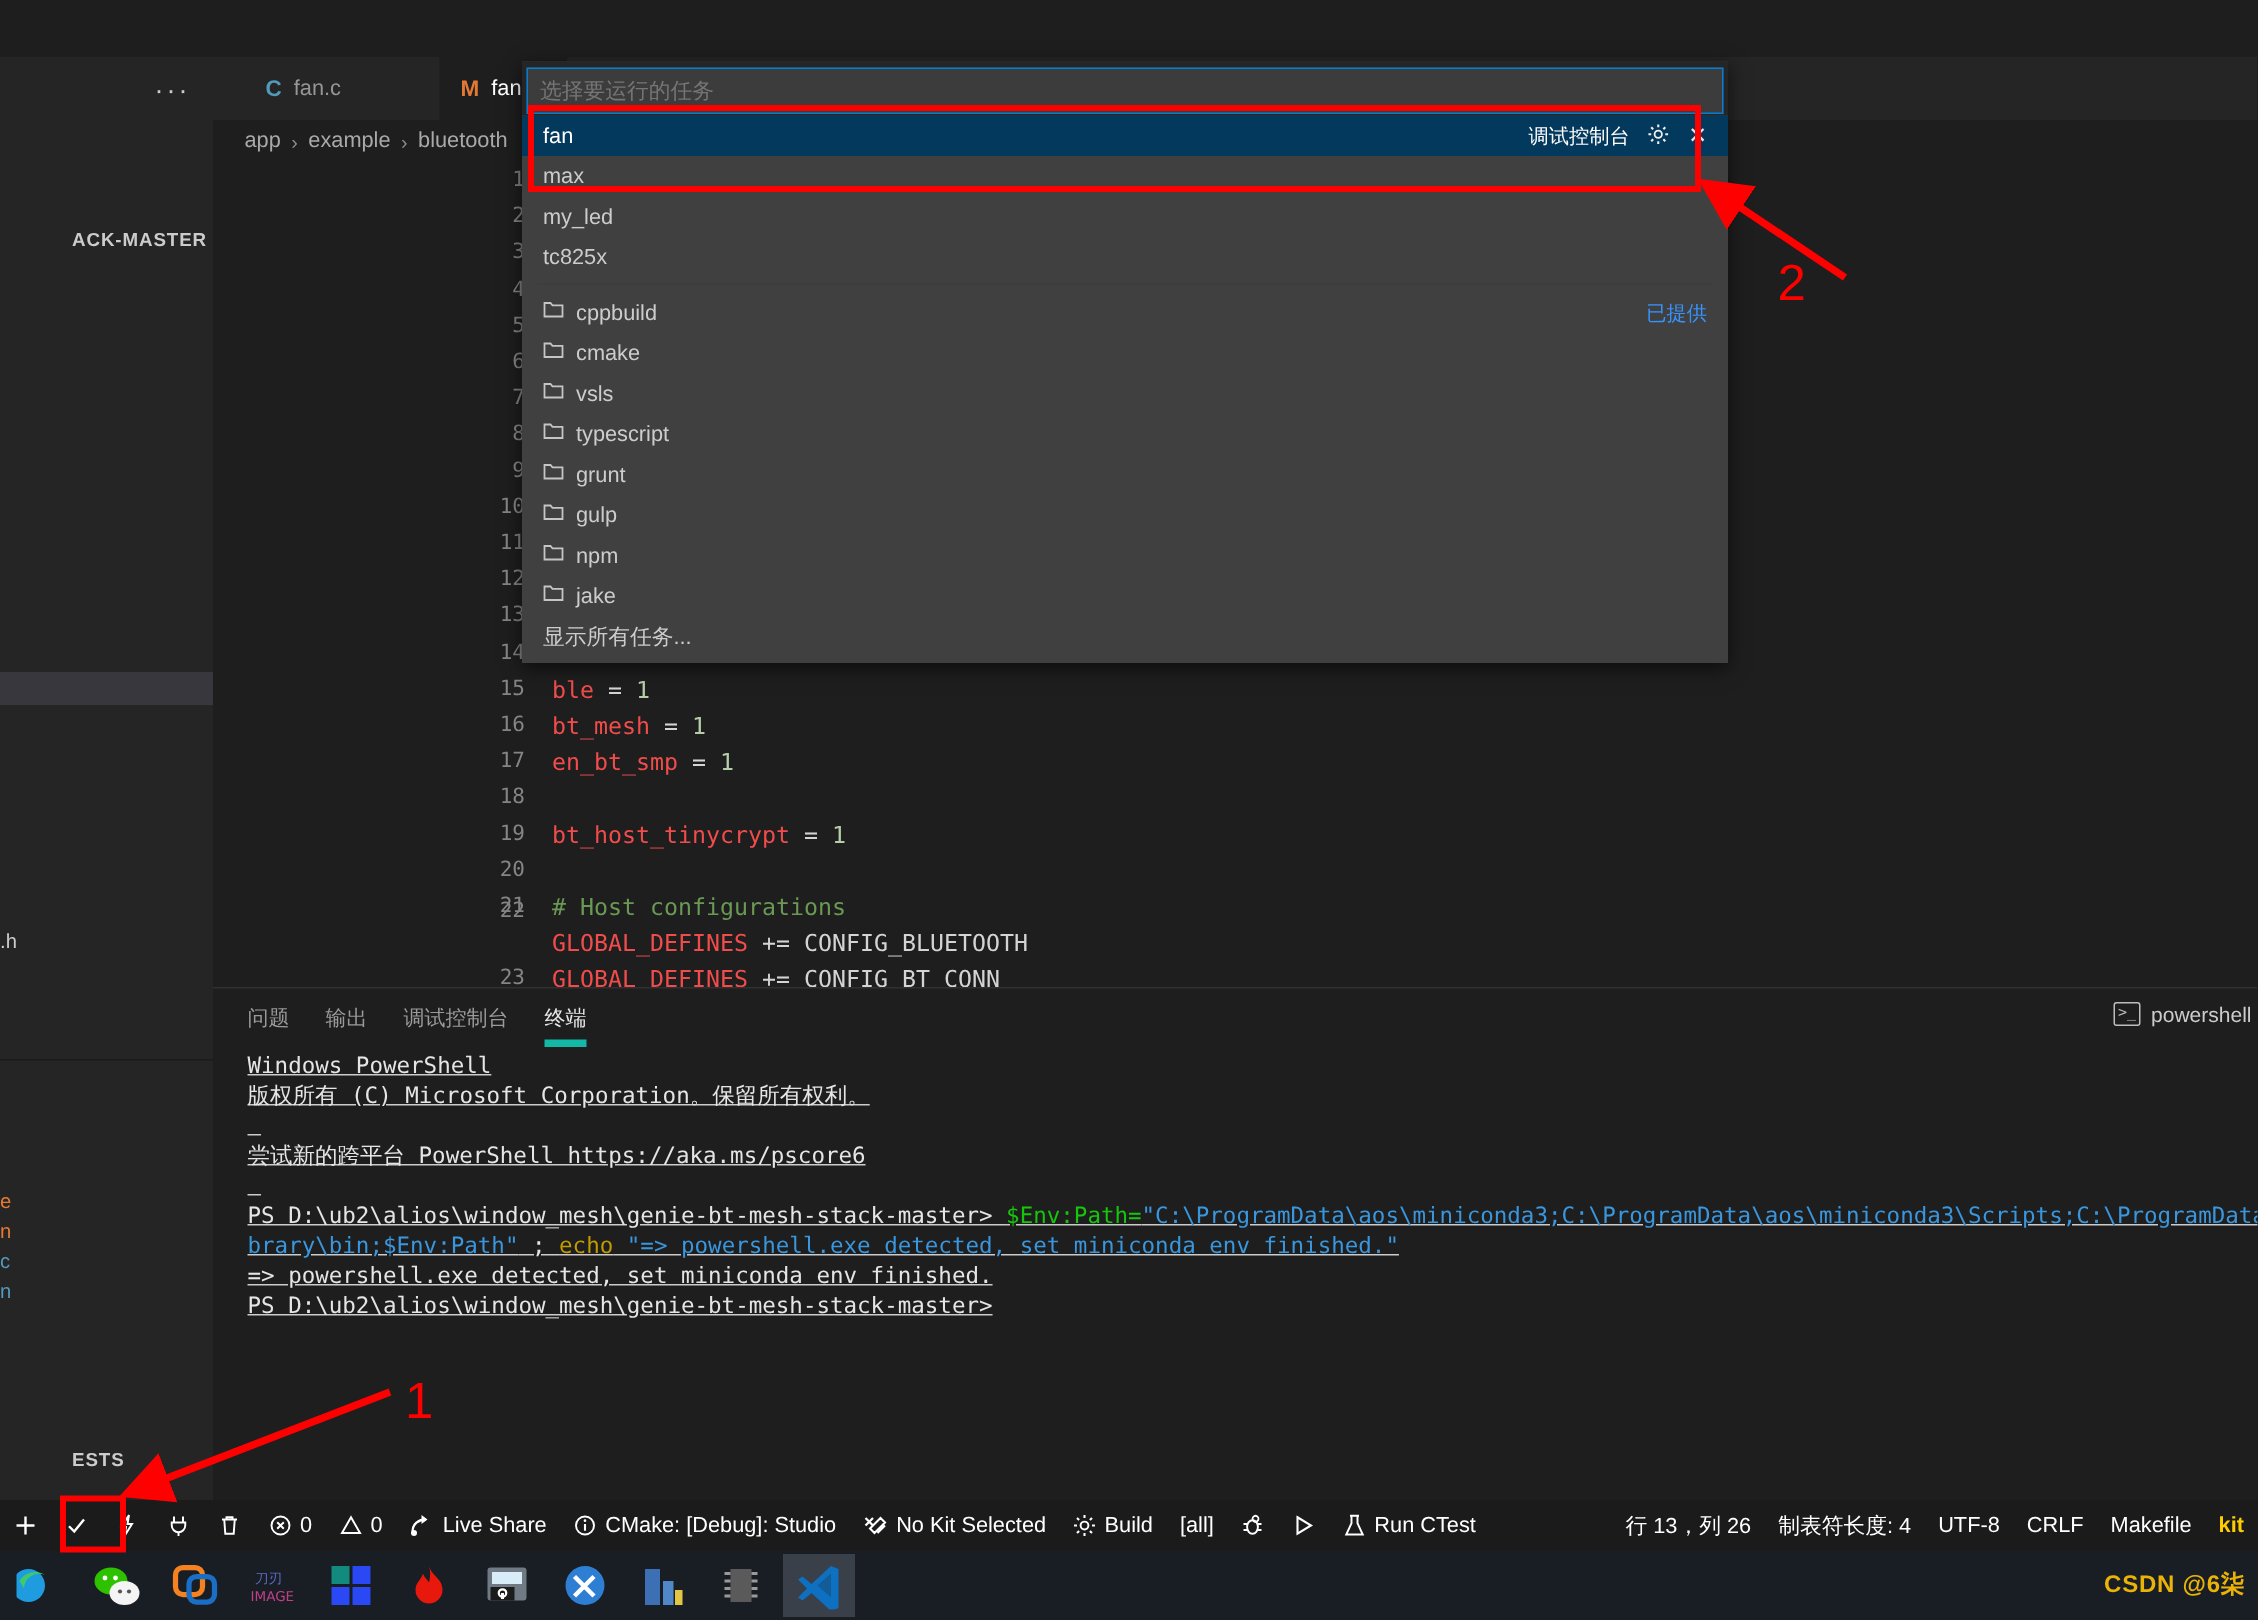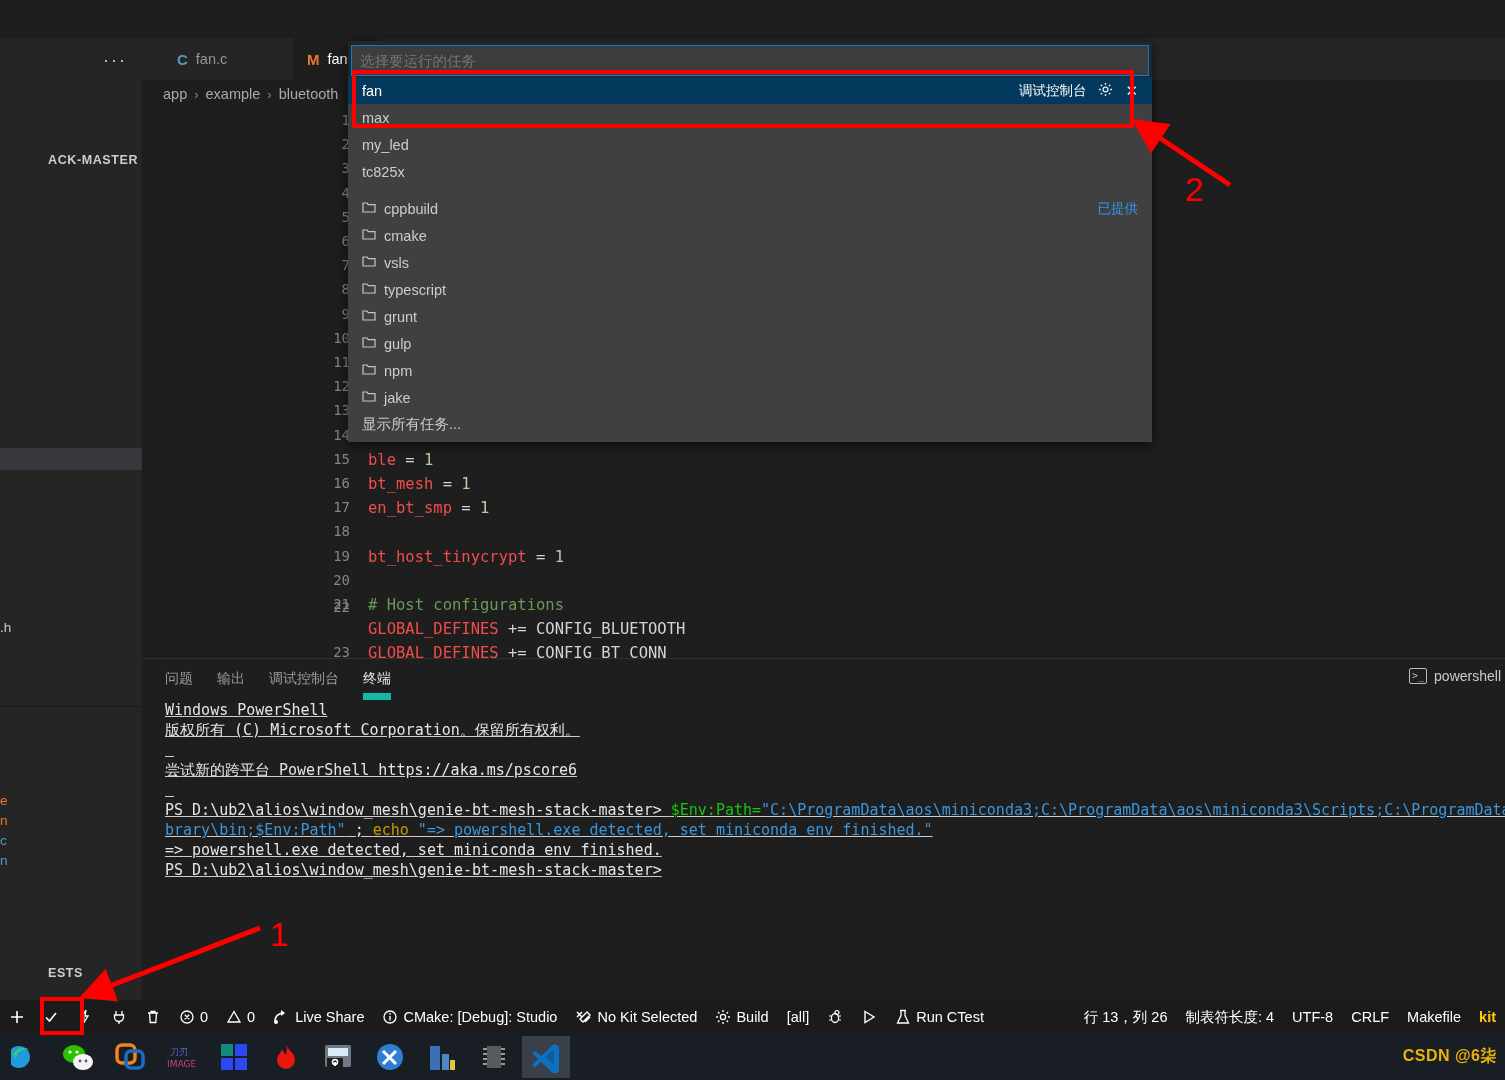--- a/index.html
+++ b/index.html
@@ -70,21 +70,21 @@
   .qp-provided { font-size:13.5px; color:#3794ff; }
   .qp-gear, .qp-x { font-size:15px; color:#e8e8e8; line-height:1; }
   .qp-sep { height:1px; background:#3c3c3c; margin:4px 10px 5px 10px; }
   .qp-folder { display:inline-block; width:16px; margin-right:6px; color:#c5c5c5; }
 
   
   .panel { position:absolute; left:142px; top:658px; width:1363px; height:342px;
            background:#1e1e1e; border-top:1px solid #303030; }
   .panel-tabs { position:absolute; left:165px; top:670px; display:flex; gap:24px; }
   .ptab { font-size:14px; color:#9a9a9a; padding-bottom:5px; }
-  .ptab.active { color:#e7e7e7; border-bottom:7px solid #14b8a6; }
+  .ptab.active { color:#e7e7e7; border-bottom:5px solid #14b8a6; }
   .term-tab { position:absolute; right:4px; top:668px; display:flex; align-items:center;
               gap:7px; font-size:14px; color:#cccccc; }
   .term { position:absolute; left:165px; top:700px; width:1340px;
           font-family:"DejaVu Sans Mono", monospace; font-size:15px; line-height:20px;
           color:#cccccc; white-space:pre;text-decoration:underline; }
   .t-white { color:#e5e5e5; }
   .t-green { color:#16c60c; }
   .t-cyan  { color:#3a96dd; }
   .t-yellow{ color:#c19c00; }
 

